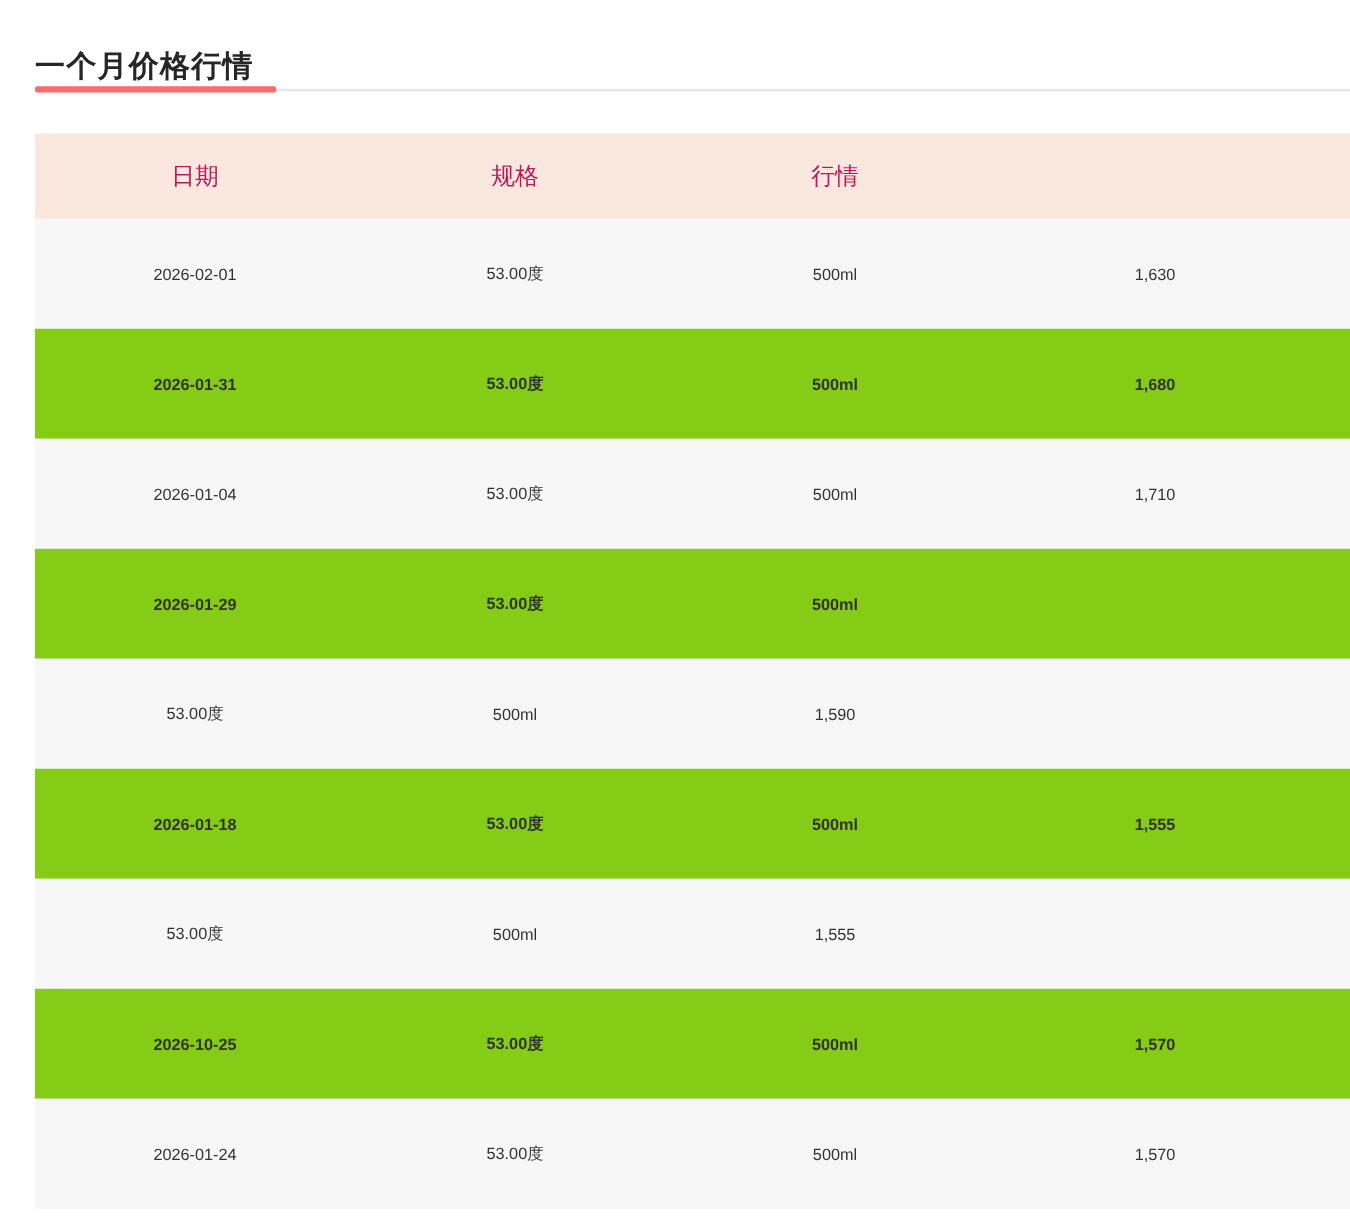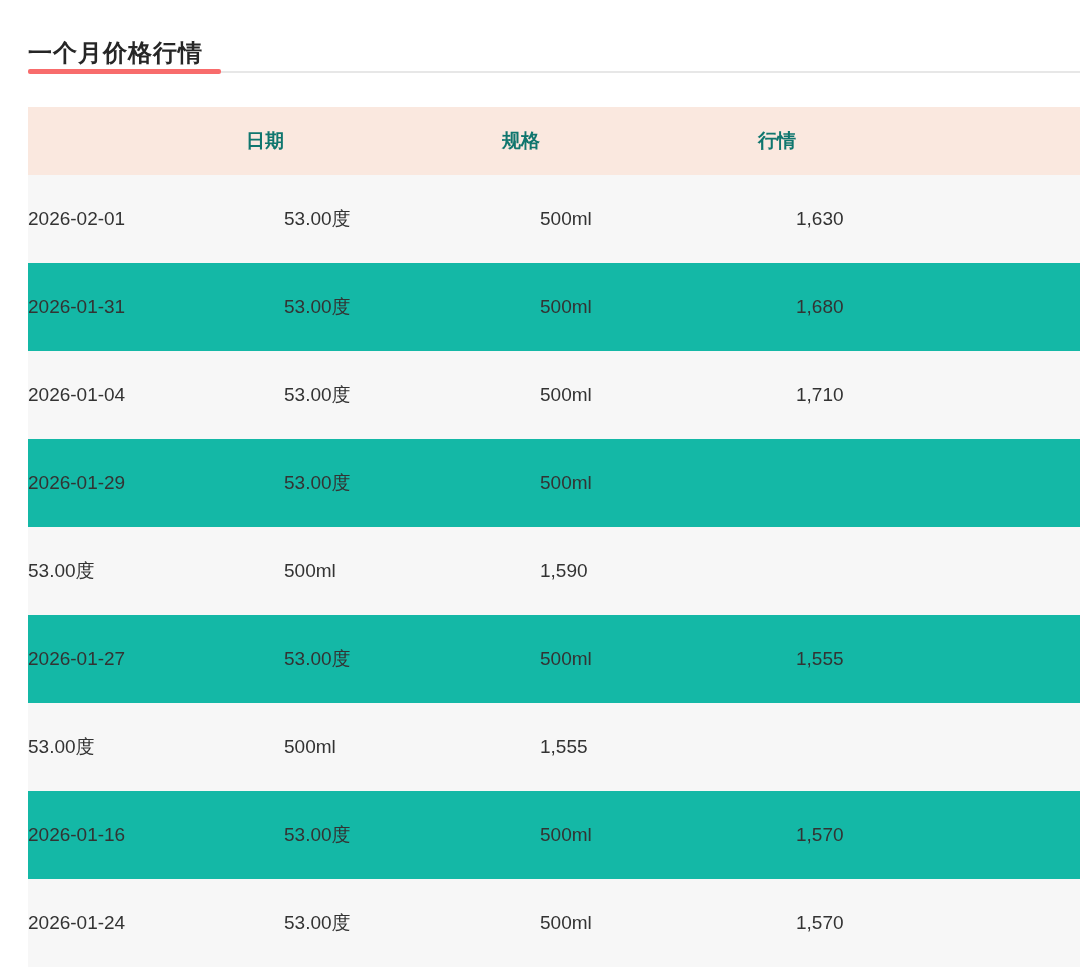--- a/index.html
+++ b/index.html
@@ -53,36 +53,36 @@
     right: 0;
   }
   .thead-row {
     display: flex;
     height: 68px;
     align-items: center;
     background: var(--header-bg);
   }
   .th {
     width: 256px;
-    text-align: right;
+    text-align: center;
     font-size: 19px;
-    font-weight: 700;
-    color: #0f766e;
+    font-weight: 400;
+    color: #be185d;
   }
   .tr {
     display: flex;
     height: 88px;
     align-items: center;
   }
   .tr.odd { background: var(--row-alt-bg); }
-  .tr.even { background: #14b8a6; }
+  .tr.even { background: #84cc16; font-weight: bold; }
   .td {
     width: 256px;
-    text-align: left;
-    font-size: 19px;
+    text-align: center;
+    font-size: 13px;
     color: var(--text-cell);
   }
 </style>
 </head>
 <body>
 
 <h1 class="page-title">一个月价格行情</h1>
 
 <div class="section-divider"></div>
 
@@ -117,32 +117,32 @@
         <div class="td">2026-01-29</div>
         <div class="td">53.00度</div>
         <div class="td">500ml</div>
       </div>
       <div class="tr odd">
         <div class="td">53.00度</div>
         <div class="td">500ml</div>
         <div class="td">1,590</div>
       </div>
       <div class="tr even">
-        <div class="td">2026-01-27</div>
+        <div class="td">2026-01-18</div>
         <div class="td">53.00度</div>
         <div class="td">500ml</div>
         <div class="td">1,555</div>
       </div>
       <div class="tr odd">
         <div class="td">53.00度</div>
         <div class="td">500ml</div>
         <div class="td">1,555</div>
       </div>
       <div class="tr even">
-        <div class="td">2026-01-16</div>
+        <div class="td">2026-10-25</div>
         <div class="td">53.00度</div>
         <div class="td">500ml</div>
         <div class="td">1,570</div>
       </div>
       <div class="tr odd">
         <div class="td">2026-01-24</div>
         <div class="td">53.00度</div>
         <div class="td">500ml</div>
         <div class="td">1,570</div>
       </div>

